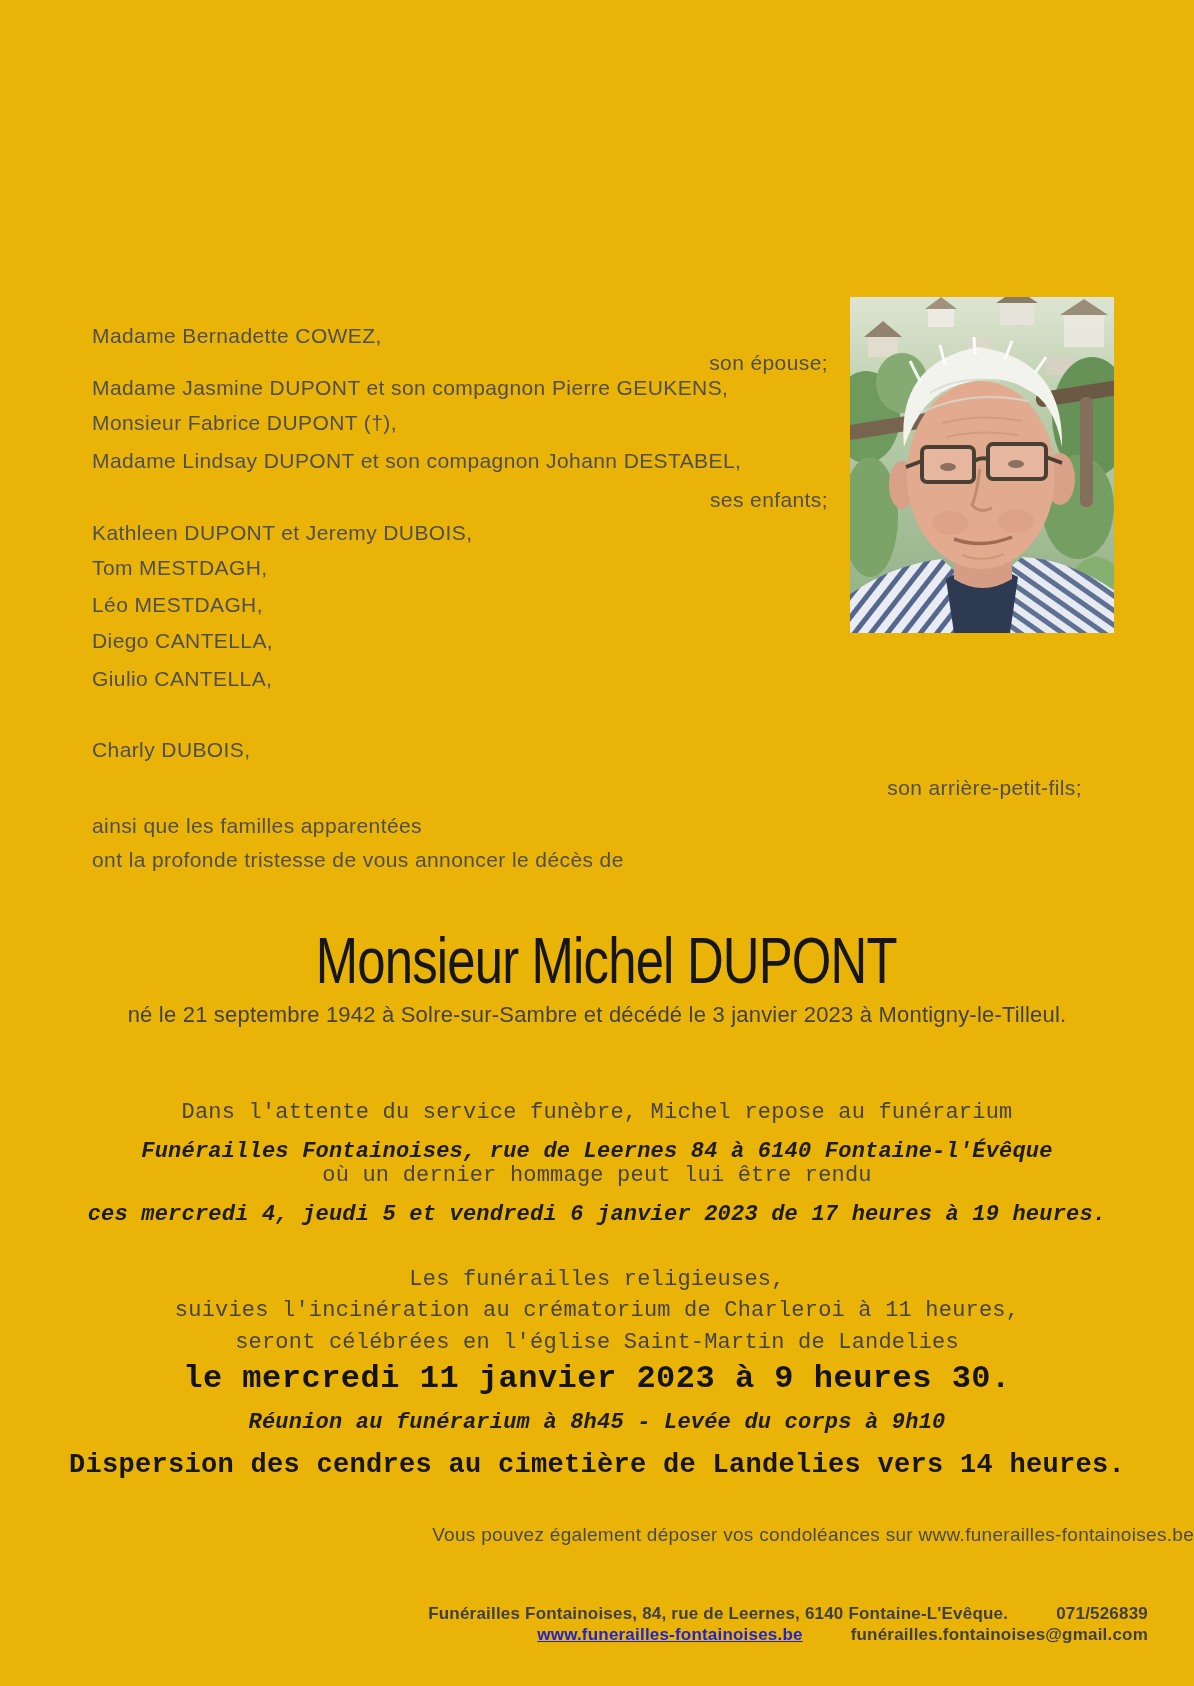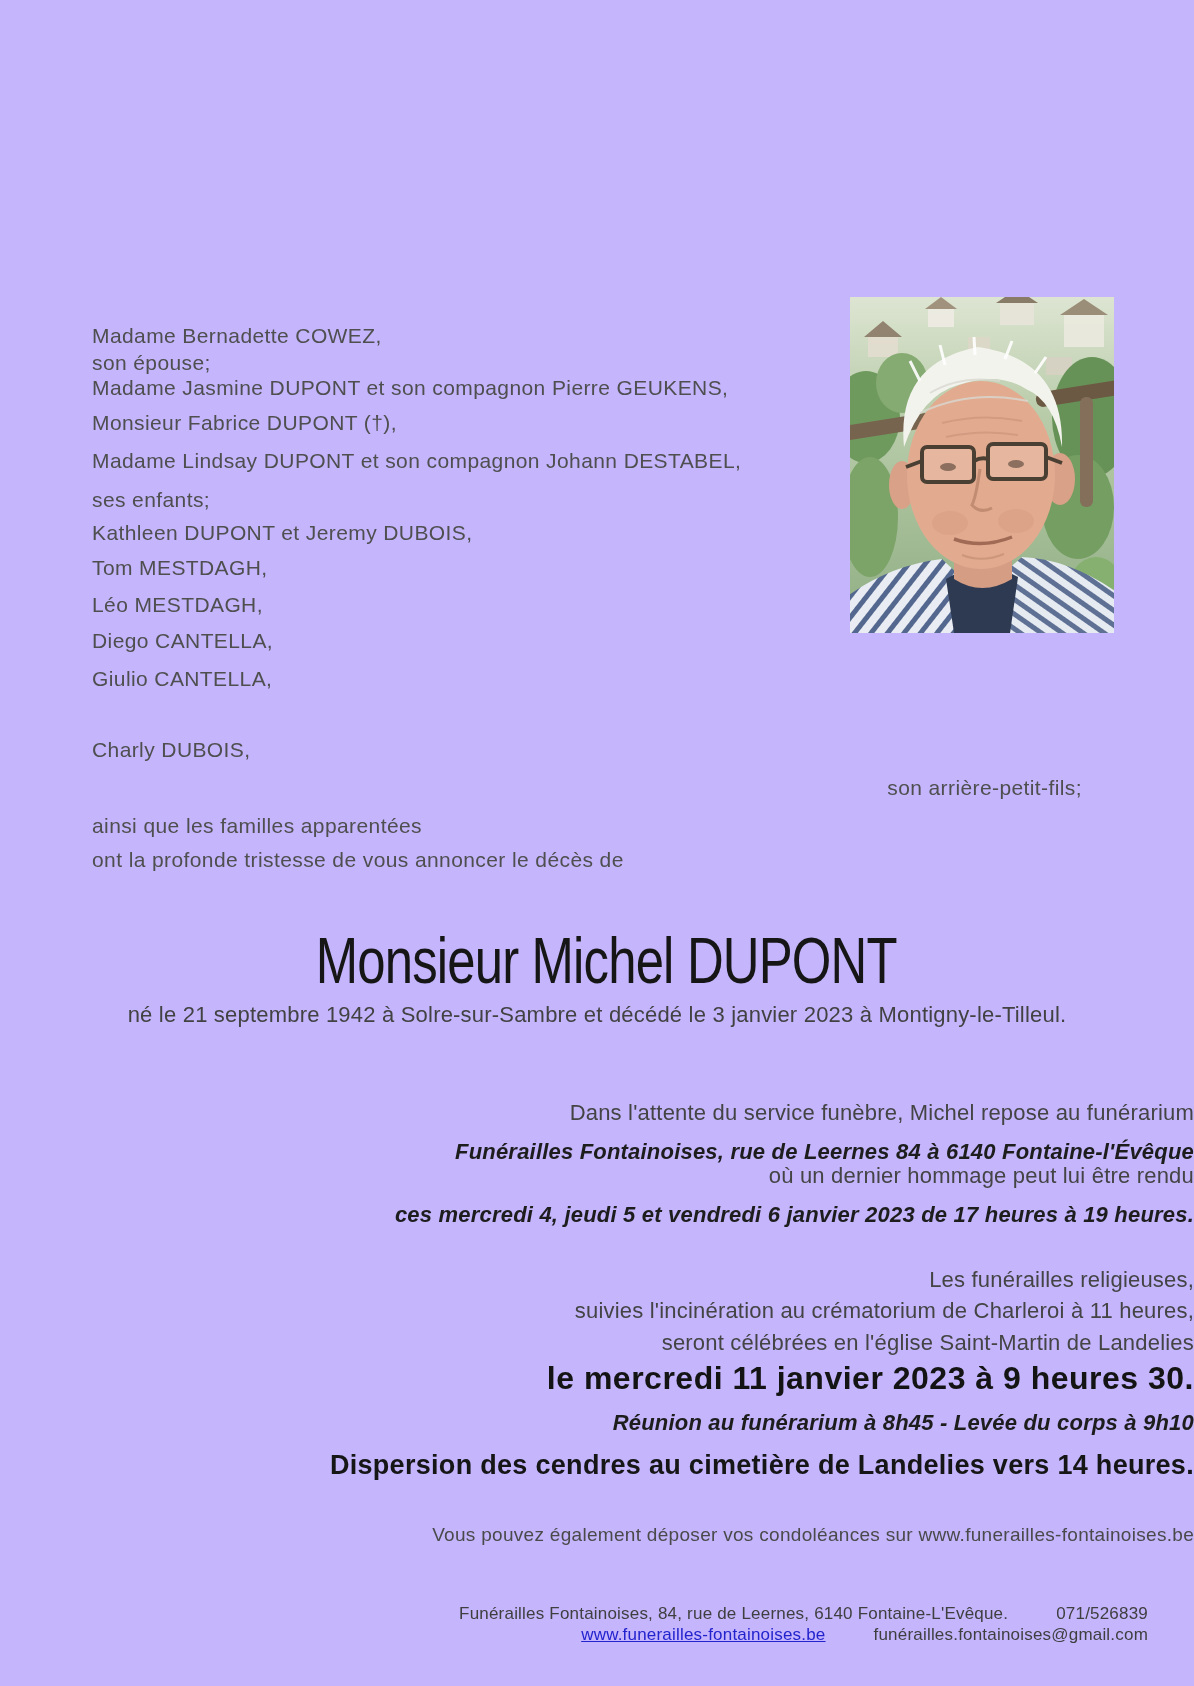--- a/index.html
+++ b/index.html
@@ -1,34 +1,34 @@
 <!DOCTYPE html>
 <html><head>
 <meta charset="utf-8">
 <style>
   html,body{margin:0;padding:0;background:#e9e9e9;}
   .page{
     position:relative;
     width:1194px;height:1686px;
     margin:0 auto;
-    background:#c4b5fd;
+    background:#eab308;
     font-family:"Liberation Sans", sans-serif;
     color:#4a4a4a;
     overflow:hidden;
   }
   
   .fl{
     position:absolute;
     left:92px;right:100px;
     font-size:21px;
     letter-spacing:.4px;
     color:#4f4f4f;
     white-space:nowrap;
   }
-  .fl.mid{text-align:left;left:92px;right:366px;}
+  .fl.mid{text-align:right;left:92px;right:366px;}
   .fl.far{text-align:right;left:92px;right:112px;}
   
   .photo{
     position:absolute;left:850px;top:297px;width:264px;height:336px;
   }
   .photo svg{display:block;width:100%;height:100%;}
   
   .deceased-name{
     position:absolute;left:0;right:0;top:925px;
     text-align:center;
@@ -43,36 +43,37 @@
     transform-origin:center;
     white-space:nowrap;
   }
   .life-dates{
     position:absolute;left:0;right:0;top:1002px;
     text-align:center;font-size:22px;color:#424242;letter-spacing:.2px;
     white-space:nowrap;
   }
   .cline{
     position:absolute;left:0;right:0;
-    text-align:right;font-size:22px;color:#444444;letter-spacing:.2px;
-    white-space:nowrap;
+    text-align:center;font-size:22px;color:#444444;letter-spacing:.2px;
+    white-space:nowrap;
+    font-family:Liberation Mono, monospace;
   }
   .cline.bi{font-style:italic;font-weight:bold;color:#1d1d1d;margin-top:8px;}
   .cline.big{font-size:32px;font-weight:bold;color:#141414;letter-spacing:.5px;}
   .cline.disp{font-size:27px;font-weight:bold;color:#161616;letter-spacing:.3px;}
   .condolence{
     position:absolute;left:256px;right:0;top:1524px;
     text-align:right;font-size:19px;color:#4a4a4a;letter-spacing:.3px;
     white-space:nowrap;
   }
   .footer{
     position:absolute;right:46px;top:1603px;
     text-align:right;font-size:17px;color:#3f3f3f;letter-spacing:.2px;
   }
-  .footer .row{display:flex;justify-content:flex-end;gap:48px;line-height:21px;}
+  .footer .row{display:flex;justify-content:flex-end;gap:48px;line-height:21px;font-weight:bold;}
   .footer a{color:#2323cd;text-decoration:underline;}
 </style>
 </head>
 <body>
 
 <div class="page">
 
   <div class="photo">
     <svg viewBox="0 0 264 336" preserveAspectRatio="none">
       <defs>

